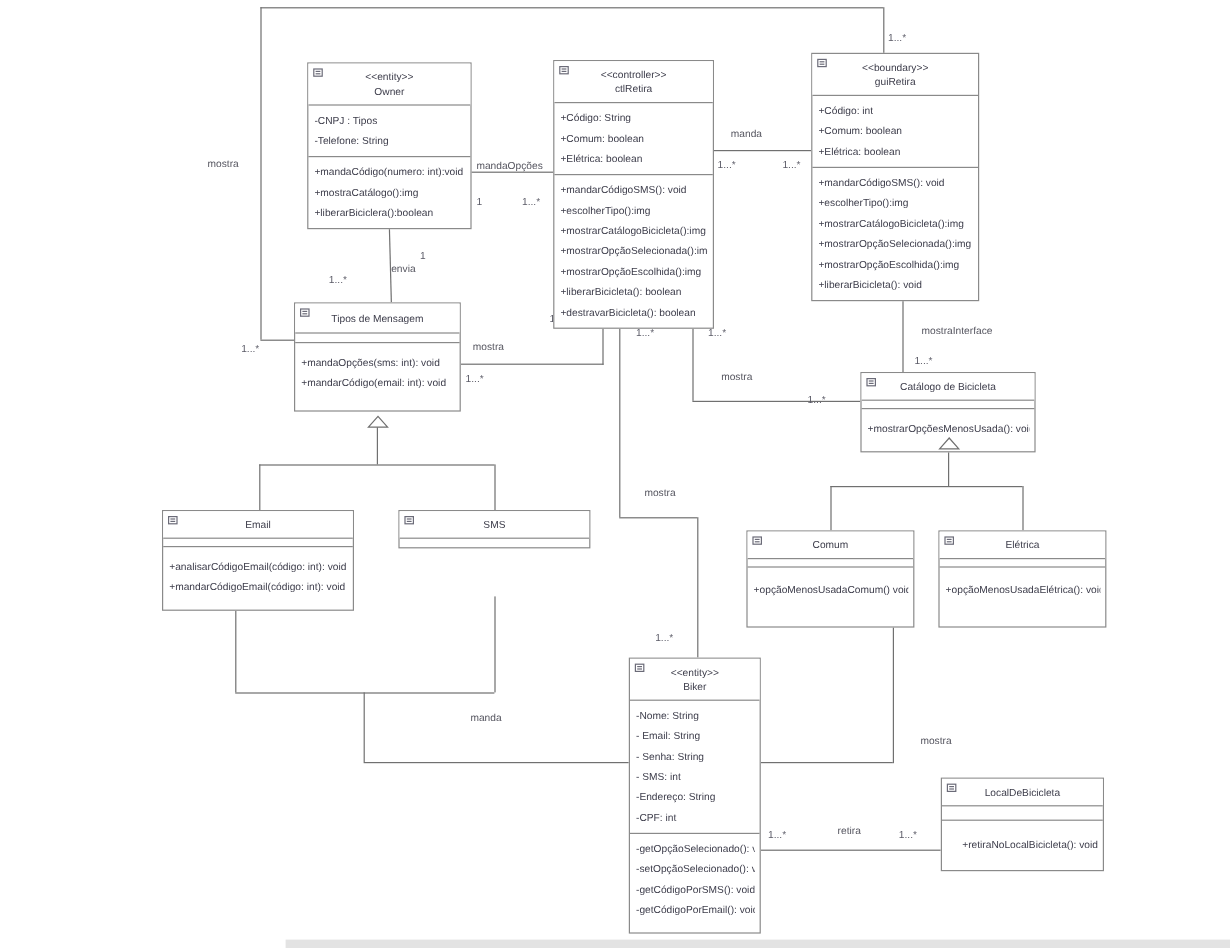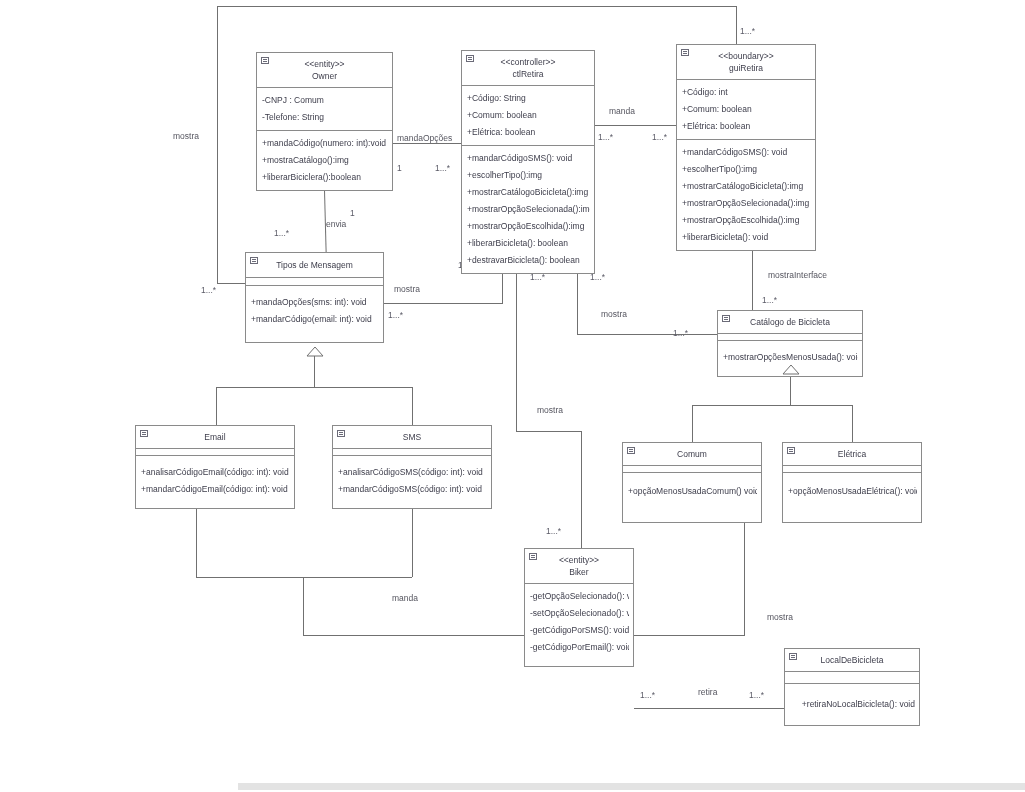--- a/index.html
+++ b/index.html
@@ -177,21 +177,21 @@
     <polygon points="8,0 0,9 16,9" fill="#ffffff" stroke="#707070" stroke-width="1"></polygon>
   </svg>
 
   <div class="uml-class" style="left:256px; top:52px; width:137px;">
     <div class="uml-header">
       <span class="class-icon"></span>
       <span class="stereo">&lt;&lt;entity&gt;&gt;</span>
       <span class="cname">Owner</span>
     </div>
     <div class="uml-compartment">
-      <div class="uml-row">-CNPJ : Comum</div>
+      <div class="uml-row">-CNPJ : Tipos</div>
       <div class="uml-row">-Telefone: String</div>
     </div>
     <div class="uml-compartment">
       <div class="uml-row">+mandaCódigo(numero: int):void</div>
       <div class="uml-row">+mostraCatálogo():img</div>
       <div class="uml-row">+liberarBiciclera():boolean</div>
     </div>
   </div>
 
   <div class="uml-class" style="left:461px; top:50px; width:134px;">
@@ -260,24 +260,20 @@
       <div class="uml-row">+mandarCódigoEmail(código: int): void</div>
     </div>
   </div>
 
   <div class="uml-class" style="left:332px; top:425px; width:160px;">
     <div class="uml-header" style="padding:5px 14px 5px 14px;">
       <span class="class-icon"></span>
       <span class="cname">SMS</span>
     </div>
     <div class="uml-compartment empty" style="height:7px;"></div>
-    <div class="uml-compartment" style="padding-top:8px; padding-bottom:10px;">
-      <div class="uml-row">+analisarCódigoSMS(código: int): void</div>
-      <div class="uml-row">+mandarCódigoSMS(código: int): void</div>
-    </div>
   </div>
 
   <div class="uml-class" style="left:717px; top:310px; width:146px;">
     <div class="uml-header" style="padding:5px 14px 5px 14px;">
       <span class="class-icon"></span>
       <span class="cname">Catálogo de Bicicleta</span>
     </div>
     <div class="uml-compartment empty" style="height:7px;"></div>
     <div class="uml-compartment" style="padding-top:8px; padding-bottom:10px;">
       <div class="uml-row">+mostrarOpçõesMenosUsada(): void</div>
@@ -304,20 +300,28 @@
     <div class="uml-compartment" style="padding-top:10px; padding-bottom:22px;">
       <div class="uml-row">+opçãoMenosUsadaElétrica(): void</div>
     </div>
   </div>
 
   <div class="uml-class" style="left:524px; top:548px; width:110px;">
     <div class="uml-header">
       <span class="class-icon"></span>
       <span class="stereo">&lt;&lt;entity&gt;&gt;</span>
       <span class="cname">Biker</span>
+    </div>
+    <div class="uml-compartment">
+      <div class="uml-row">-Nome: String</div>
+      <div class="uml-row">- Email: String</div>
+      <div class="uml-row">- Senha: String</div>
+      <div class="uml-row">- SMS: int</div>
+      <div class="uml-row">-Endereço: String</div>
+      <div class="uml-row">-CPF: int</div>
     </div>
     <div class="uml-compartment" style="padding-bottom:10px;">
       <div class="uml-row">-getOpçãoSelecionado(): voi</div>
       <div class="uml-row">-setOpçãoSelecionado(): voi</div>
       <div class="uml-row">-getCódigoPorSMS(): void</div>
       <div class="uml-row">-getCódigoPorEmail(): void</div>
     </div>
   </div>
 
   <div class="uml-class" style="left:784px; top:648px; width:136px;">

